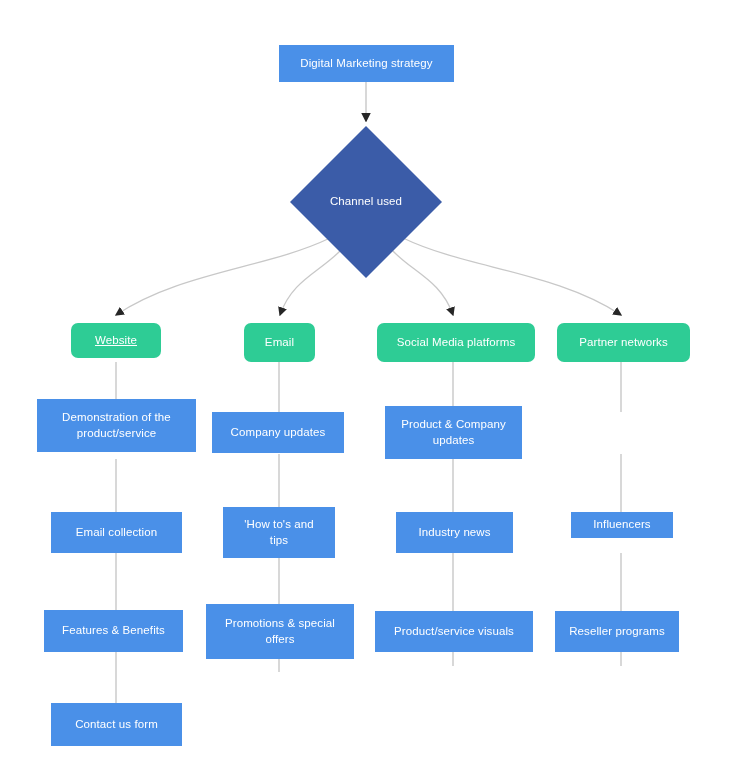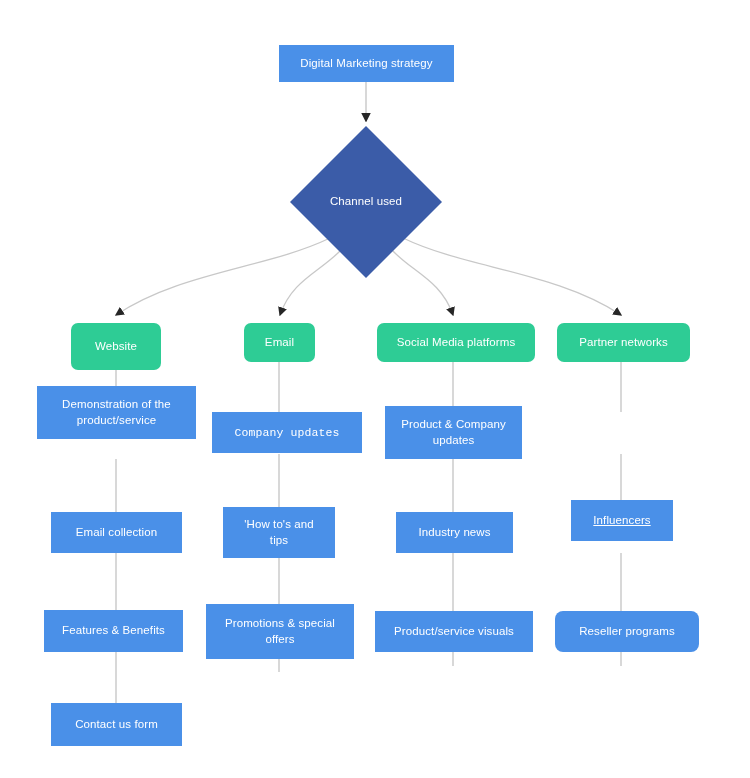--- a/index.html
+++ b/index.html
@@ -122,48 +122,48 @@
 
   <div class="node diamond-wrap" style="left:290px; top:126px; width:152px; height:152px;">
     <span class="diamond-shape">
       <svg viewBox="0 0 152 152" xmlns="http://www.w3.org/2000/svg" preserveAspectRatio="none">
         <polygon points="76,0 152,76 76,152 0,76" fill="#3b5ca8"></polygon>
       </svg>
     </span>
     <span class="diamond-label node-label">Channel used</span>
   </div>
 
-  <div class="node green" style="left:71px; top:323px; width:90px; height:47px;">
+  <div class="node green" style="left:71px; top:323px; width:90px; height:35px;text-decoration:underline;">
     <span class="node-label">Website</span>
   </div>
   <div class="node green" style="left:244px; top:323px; width:71px; height:39px;">
     <span class="node-label">Email</span>
   </div>
   <div class="node green" style="left:377px; top:323px; width:158px; height:39px;">
     <span class="node-label">Social Media platforms</span>
   </div>
   <div class="node green" style="left:557px; top:323px; width:133px; height:39px;">
     <span class="node-label">Partner networks</span>
   </div>
 
-  <div class="node blue" style="left:37px; top:386px; width:159px; height:53px;">
+  <div class="node blue" style="left:37px; top:399px; width:159px; height:53px;">
     <span class="node-label">Demonstration of the
 product/service</span>
   </div>
   <div class="node blue" style="left:51px; top:512px; width:131px; height:41px;">
     <span class="node-label">Email collection</span>
   </div>
   <div class="node blue" style="left:44px; top:610px; width:139px; height:42px;">
     <span class="node-label">Features &amp; Benefits</span>
   </div>
   <div class="node blue" style="left:51px; top:703px; width:131px; height:43px;">
     <span class="node-label">Contact us form</span>
   </div>
 
-  <div class="node blue" style="left:212px; top:412px; width:150px; height:41px;font-family:Liberation Mono, monospace;">
+  <div class="node blue" style="left:212px; top:412px; width:132px; height:41px;">
     <span class="node-label">Company updates</span>
   </div>
   <div class="node blue" style="left:223px; top:507px; width:112px; height:51px;">
     <span class="node-label">'How to's and
 tips</span>
   </div>
   <div class="node blue" style="left:206px; top:604px; width:148px; height:55px;">
     <span class="node-label">Promotions &amp; special
 offers</span>
   </div>
@@ -172,20 +172,20 @@
     <span class="node-label">Product &amp; Company
 updates</span>
   </div>
   <div class="node blue" style="left:396px; top:512px; width:117px; height:41px;">
     <span class="node-label">Industry news</span>
   </div>
   <div class="node blue" style="left:375px; top:611px; width:158px; height:41px;">
     <span class="node-label">Product/service visuals</span>
   </div>
 
-  <div class="node blue" style="left:571px; top:500px; width:102px; height:41px;text-decoration:underline;">
+  <div class="node blue" style="left:571px; top:512px; width:102px; height:26px;">
     <span class="node-label">Influencers</span>
   </div>
-  <div class="node blue" style="left:555px; top:611px; width:144px; height:41px;border-radius:8px;">
+  <div class="node blue" style="left:555px; top:611px; width:124px; height:41px;">
     <span class="node-label">Reseller programs</span>
   </div>
 
 </div>
 
 </body></html>

